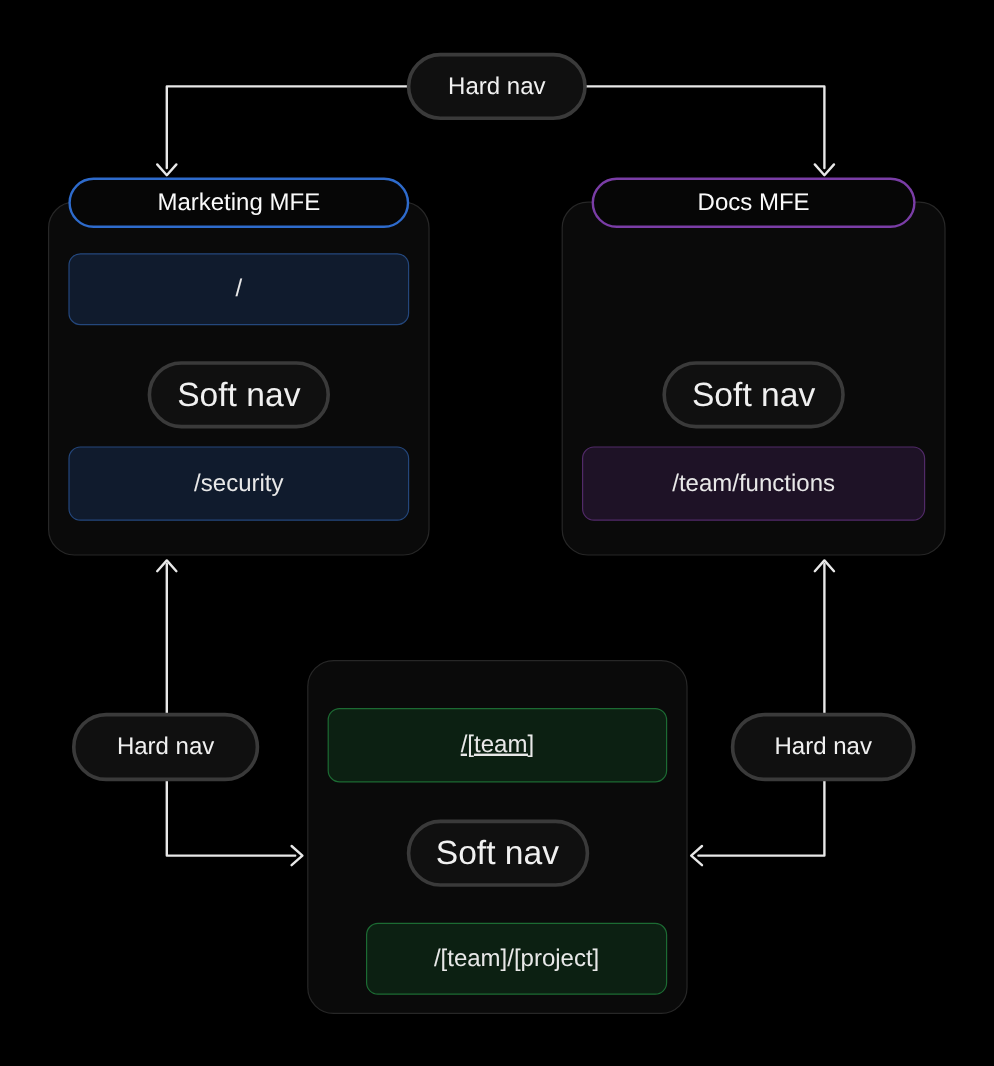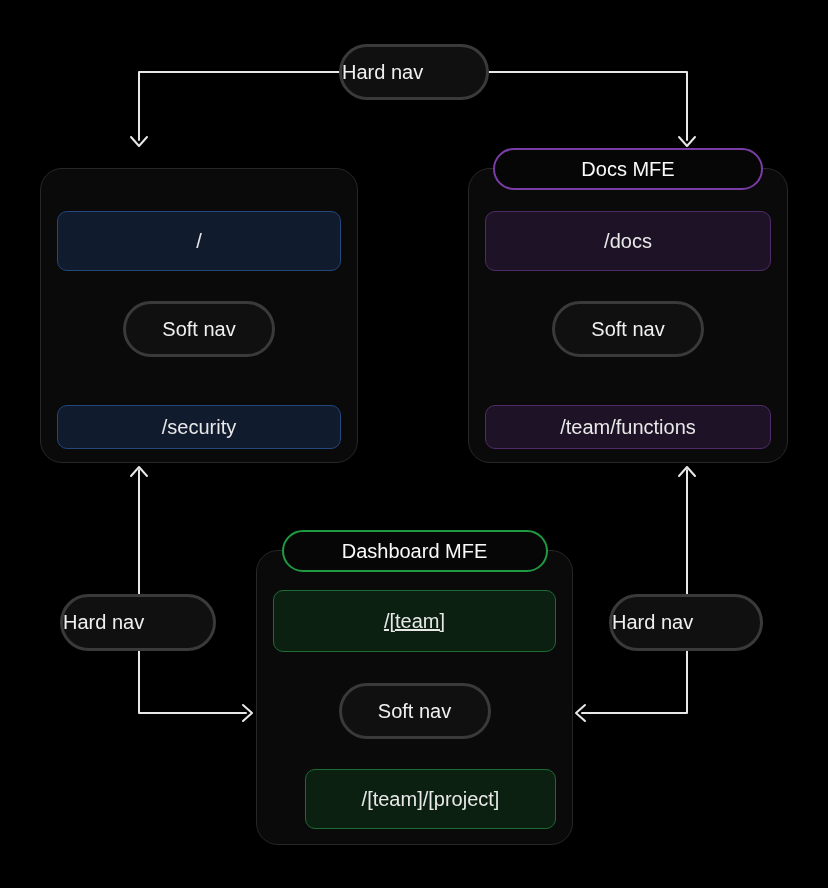--- a/index.html
+++ b/index.html
@@ -9,21 +9,21 @@
     background: #000;
     overflow: hidden;
     font-family: "Liberation Sans", "DejaVu Sans", sans-serif;
     color: #ededed;
   }
   svg.wires { position: absolute; inset: 0; z-index: 1; }
   svg.wires * { stroke: var(--arrow, #e8e8e8); stroke-width: 2; fill: none; stroke-linecap: round; stroke-linejoin: round; }
 
   .nav-pill {
     position: absolute; z-index: 3;
-    display: flex; align-items: center; 
+    display: flex; align-items: center; justify-content: center;
     background: var(--pill-fill, #101010);
     border: 3px solid var(--pill-border, #3a3a3a);
     border-radius: 999px;
     font-size: 20px; color: #f0f0f0;
     box-sizing: border-box;
   }
   .pill-hard-top   { left: 339px; top: 44px;  width: 150px; height: 56px; }
   .pill-hard-left  { left: 60px;  top: 594px; width: 156px; height: 57px; }
   .pill-hard-right { left: 609px; top: 594px; width: 154px; height: 57px; }
 
@@ -52,31 +52,31 @@
   .route {
     position: absolute; left: 16px; right: 16px;
     display: flex; align-items: center; justify-content: center;
     border-radius: 10px; font-size: 20px; color: #e8e8e8;
     box-sizing: border-box; z-index: 3;
   }
   .card-marketing .route { background: var(--route-fill-marketing, #101b2d); border: 1px solid var(--route-border-marketing, #24477c); }
   .card-docs      .route { background: var(--route-fill-docs, #1e1226);      border: 1px solid var(--route-border-docs, #512a68); }
   .card-dashboard .route { background: var(--route-fill-dashboard, #0c2012); border: 1px solid var(--route-border-dashboard, #1c6b33); }
   .route-top    { top: 42px;  height: 60px; }
-  .route-bottom { top: 236px; height: 44px; }
+  .route-bottom { top: 203px; height: 62px; }
   .card-dashboard .route-top    { top: 39px;  height: 62px; text-decoration: underline; }
   .card-dashboard .route-bottom { top: 218px; height: 60px; margin-left: 32px; }
 
   .soft-pill {
     position: absolute; top: 132px; left: 50%; transform: translateX(-50%);
     width: 152px; height: 56px;
     display: flex; align-items: center; justify-content: center;
     background: var(--pill-fill, #101010);
     border: 3px solid var(--pill-border, #3a3a3a);
-    border-radius: 999px; font-size: 20px; color: #f0f0f0;
+    border-radius: 999px; font-size: 28px; color: #f0f0f0;
     box-sizing: border-box; z-index: 4;
   }
 </style>
 </head>
 <body>
 
 <div id="canvas">
 
   <svg class="wires" width="828" height="888" viewBox="0 0 828 888">
 
@@ -125,32 +125,31 @@
     <span>Hard nav</span>
   </div>
   <div class="nav-pill pill-hard-left">
     <span>Hard nav</span>
   </div>
   <div class="nav-pill pill-hard-right">
     <span>Hard nav</span>
   </div>
 
   <div class="mfe-card card-marketing">
+    <div class="mfe-header">Marketing MFE</div>
     <div class="route route-top">/</div>
     <div class="soft-pill">Soft nav</div>
     <div class="route route-bottom">/security</div>
   </div>
 
   <div class="mfe-card card-docs">
     <div class="mfe-header">Docs MFE</div>
-    <div class="route route-top">/docs</div>
     <div class="soft-pill">Soft nav</div>
     <div class="route route-bottom">/team/functions</div>
   </div>
 
   <div class="mfe-card card-dashboard">
-    <div class="mfe-header">Dashboard MFE</div>
     <div class="route route-top">/[team]</div>
     <div class="soft-pill">Soft nav</div>
     <div class="route route-bottom">/[team]/[project]</div>
   </div>
 
 </div>
 
 </body></html>

